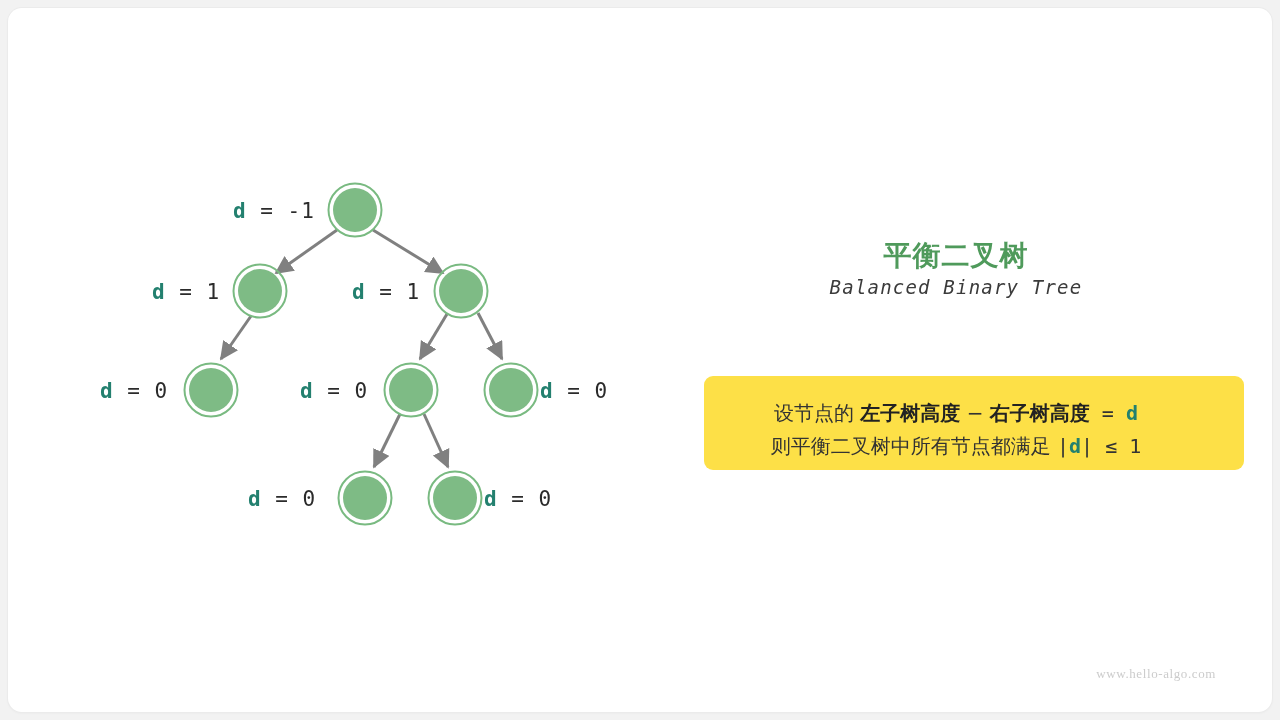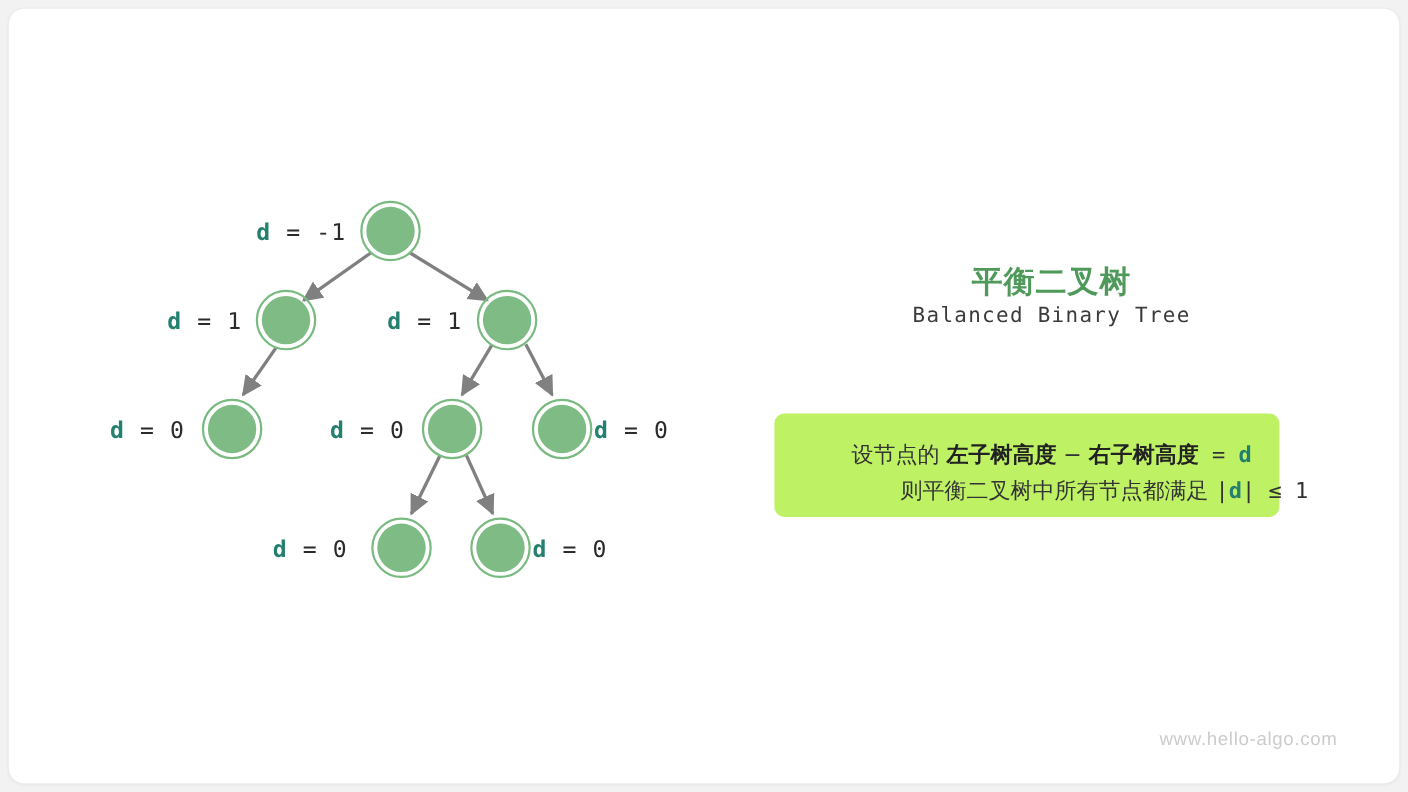--- a/index.html
+++ b/index.html
@@ -58,58 +58,59 @@
   #panel-subtitle {
     position: absolute;
     left: 696px;
     top: 268px;
     width: 504px;
     text-align: center;
     font-family: "DejaVu Sans Mono", monospace;
     font-size: 19px;
     color: #3b3b3b;
     letter-spacing: 1.2px;
+    font-style: italic;
   }
   #formula-box {
     position: absolute;
     left: 696px;
     top: 368px;
-    width: 459px;
+    width: 540px;
     height: 94px;
-    background: #bef264;
+    background: #fde047;
     border-radius: 9px;
   }
   .formula-line {
     position: absolute;
     left: 0;
     width: 504px;
     text-align: center;
     font-family: "DejaVu Sans", sans-serif;
     font-size: 20px;
     color: #333333;
     white-space: pre;
   }
   #formula-line-1 { top: 24px; }
-  #formula-line-2 { top: 57px; padding-left: 48px; }
+  #formula-line-2 { top: 57px; }
   .formula-line b { font-weight: bold; color: #222222; }
   .formula-line .dv {
     color: #23806f;
     font-weight: bold;
     font-family: "DejaVu Sans Mono", monospace;
   }
   .formula-line .mono {
     font-family: "DejaVu Sans Mono", monospace;
   }
 
   #watermark {
     position: absolute;
     right: 56px;
     bottom: 30px;
-    font-family: Liberation Sans, sans-serif;
-    font-size: 17px;
+    font-family: Liberation Serif, serif;
+    font-size: 13px;
     color: #cccccc;
     letter-spacing: 0.6px;
     white-space: pre;
     margin-top: 31px;
   }
 </style>
 </head>
 <body>
 
 <div id="card">

